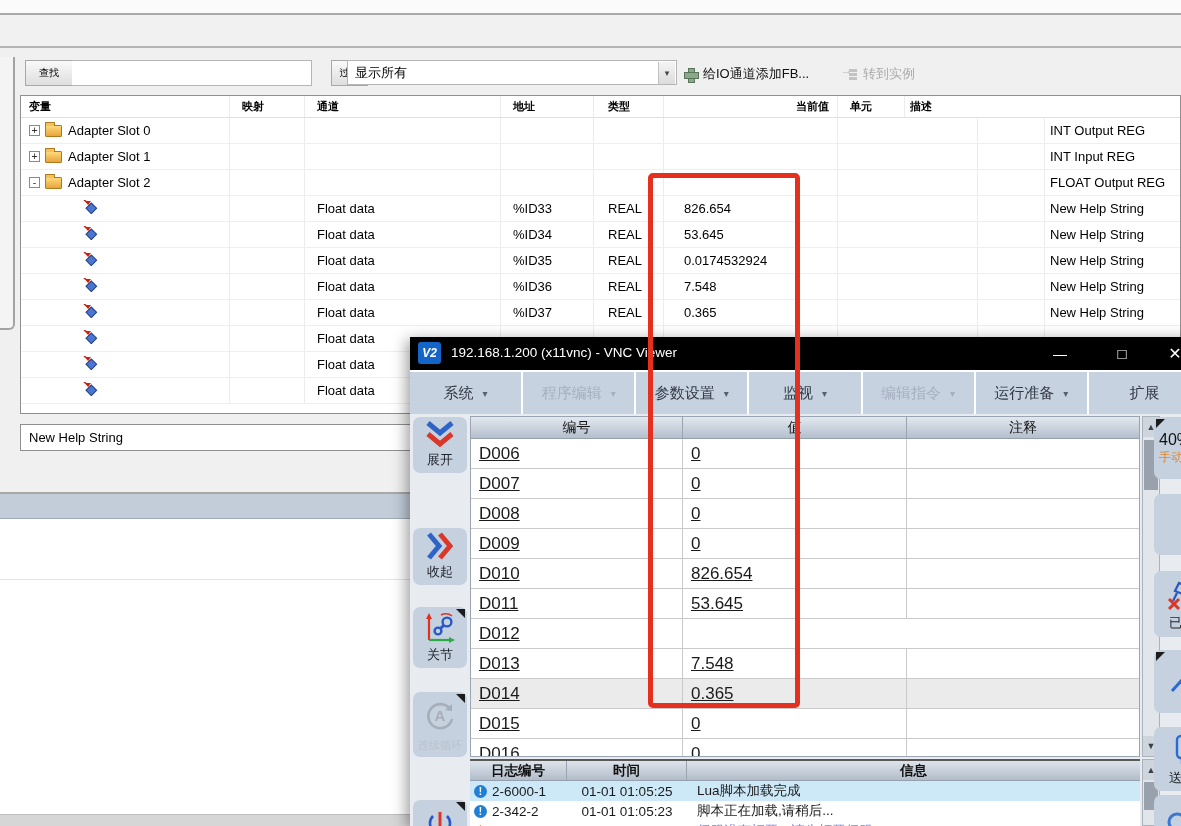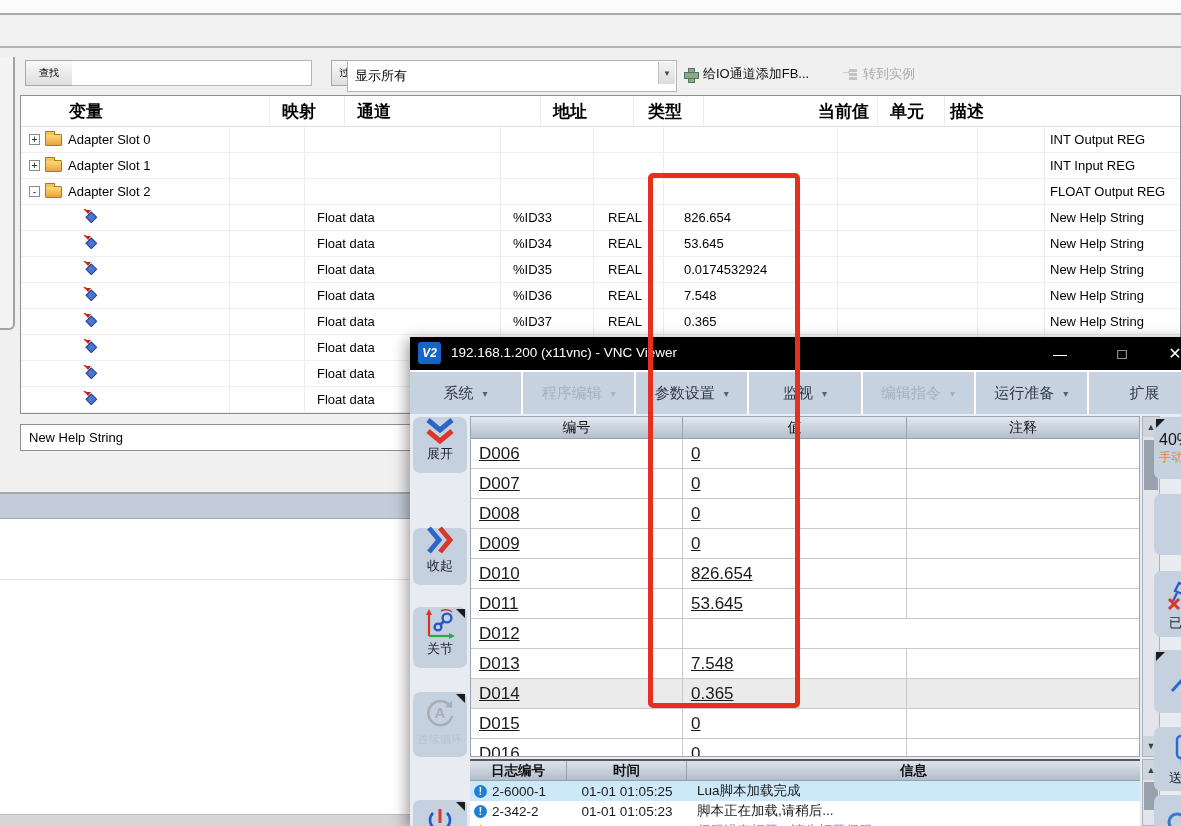--- a/index.html
+++ b/index.html
@@ -12,39 +12,39 @@
   .top2 { position:absolute; left:0; top:17px; width:1181px; height:31px; background:#f1f1f1; border-bottom:2px solid #b5b5b5; }
   .left-stub { position:absolute; left:0; top:57px; width:15px; height:273px; background:#f4f4f4;
                border-right:2px solid #a3a3a3; border-bottom:2px solid #a3a3a3; border-radius:0 0 6px 0; }
 
   
   .bevel { background:linear-gradient(#f9f9f9,#dedede); border:1px solid #a8a8a8; color:#000;
            font-size:10px; display:flex; align-items:center; justify-content:center; }
   .find-label  { position:absolute; left:25px;  top:60px; width:48px;  height:26px; }
   .find-input  { position:absolute; left:72px;  top:60px; width:240px; height:26px; background:#fff; border:1px solid #b5b5b5; border-left:none; }
   .filter-label{ position:absolute; left:311px; top:60px; width:37px;  height:26px;margin-left:20px; }
-  .filter-dd   { position:absolute; left:347px; top:60px; width:330px; height:32px; background:#fff; border:1px solid #b5b5b5;
+  .filter-dd   { position:absolute; left:347px; top:60px; width:330px; height:25px; background:#fff; border:1px solid #b5b5b5;
                  font-size:13px; color:#000; display:flex; align-items:center; padding-left:7px; }
   .dd-arrow    { position:absolute; right:1px; top:1px; width:17px; height:22px; background:linear-gradient(#f4f4f4,#dcdcdc);
                  border-left:1px solid #c0c0c0; display:flex; align-items:center; justify-content:center; font-size:9px; color:#444; }
   .tb-add  { position:absolute; left:684px; top:62px; height:24px; display:flex; align-items:center; gap:6px; font-size:13px; color:#111; }
   .tb-goto { position:absolute; left:843px; top:62px; height:24px; display:flex; align-items:center; gap:6px; font-size:13px; color:#a9a9a9; }
   .plus-ic { width:13px; height:13px; position:relative; }
   .plus-ic::before, .plus-ic::after { content:""; position:absolute; background:#8aa88a; border:1px solid #5a745a; }
   .plus-ic::before { left:4px; top:0; width:5px; height:13px; }
   .plus-ic::after  { left:0; top:4px; width:13px; height:5px; }
   .goto-ic { width:14px; height:12px; position:relative; }
   .goto-ic::before { content:""; position:absolute; left:6px; top:1px; width:8px; height:3px; background:#c3c3c3; box-shadow:0 4px 0 #c3c3c3, 0 8px 0 #c3c3c3; }
   .goto-ic::after  { content:"→"; position:absolute; left:-2px; top:-4px; color:#b4b4b4; font-size:11px; }
 
   
   .bgtable { position:absolute; left:20px; top:95px; width:1161px; height:319px; background:#fff;
              border:1px solid #8f8f8f; overflow:hidden; }
   .bgh, .bgrow { display:flex; width:100%; }
-  .bgh { height:31px; align-items:center; font-weight:bold; font-size:17px; color:#000; border-bottom:1px solid #e0e0e0;padding-left:40px; }
+  .bgh { height:22px; align-items:center; font-weight:bold; font-size:11px; color:#000; border-bottom:1px solid #e0e0e0; }
   .bgrow { height:26px; align-items:center; font-size:13px; color:#000; border-bottom:1px solid #efefef; }
   .c { height:100%; display:flex; align-items:center; border-right:1px solid #ececec; padding-left:12px; overflow:hidden; white-space:nowrap; }
   .c1 { width:209px; } .c2 { width:75px; } .c3 { width:196px; } .c4 { width:93px; }
   .c5 { width:70px; padding-left:14px; } .c6 { width:174px; padding-left:20px; }
   .c7 { width:140px; } .c8 { width:67px; } .c9 { flex:1; padding-left:5px; border-right:none; }
   .bgh .c6, .bgh .c7 { justify-content:flex-end; padding-right:8px; }
   .bgh .c1 { padding-left:8px; }
   .bgrow .c1 { padding-left:8px; }
   .toggle { width:11px; height:11px; background:#fff; border:1px solid #8a8a8a; font-size:10px; line-height:9px;
             display:none; align-items:center; justify-content:center; color:#333; margin-right:5px; flex:none; font-family:"DejaVu Sans Mono",monospace; }
@@ -84,21 +84,21 @@
   .vnc-menu { position:absolute; left:0; top:33px; width:100%; height:44px; background:#fff;
               display:flex; gap:2px; padding-top:2px; }
   .vmenu { flex:1; background:#c7d2e0; display:flex; align-items:center; justify-content:center; gap:9px;
            font-size:15px; color:#333a46; }
   .vmenu .ma { font-size:10px; color:#576070; }
   .vmenu.disabled { color:#a6b0c0; } .vmenu.disabled .ma { color:#a6b0c0; }
 
   .vnc-body { position:absolute; left:0; top:77px; width:100%; height:412px; background:#e8ecf1; }
 
   .sbtn { position:absolute; width:54px; background:#c6d1df; border-radius:7px; display:flex; flex-direction:column;
-          align-items:center; justify-content:flex-end; padding-bottom:10px; font-size:13px; color:#20242c; }
+          align-items:center; justify-content:flex-end; padding-bottom:4px; font-size:13px; color:#20242c; }
   .sbtn .ic { flex:1; display:flex; align-items:center; justify-content:center; }
   .sb-expand  { left:3px; top:3px;  height:56px; }
   .sb-collapse{ left:3px; top:114px; height:57px; }
   .sb-joint   { left:3px; top:193px; height:61px; }
   .sb-loop    { left:3px; top:278px; height:65px; color:#b9c1cd; font-size:11px; }
   .sb-part    { left:3px; top:386px; height:45px; }
   .corner-tr::after { content:""; position:absolute; top:2px; right:2px; width:0; height:0;
                       border-top:9px solid #1c1c1c; border-left:9px solid transparent; }
   .corner-tl::after { content:""; position:absolute; top:2px; left:2px; width:0; height:0;
                       border-top:9px solid #1c1c1c; border-right:9px solid transparent; }

